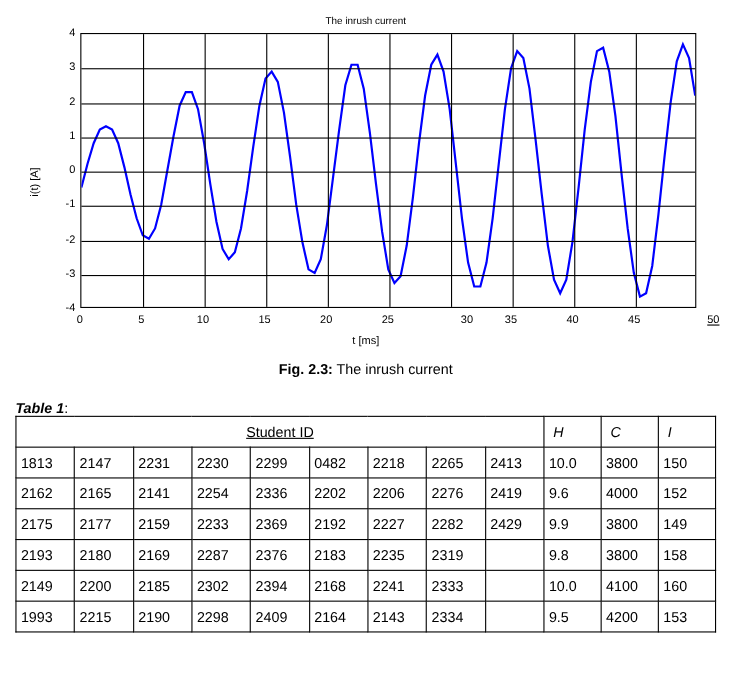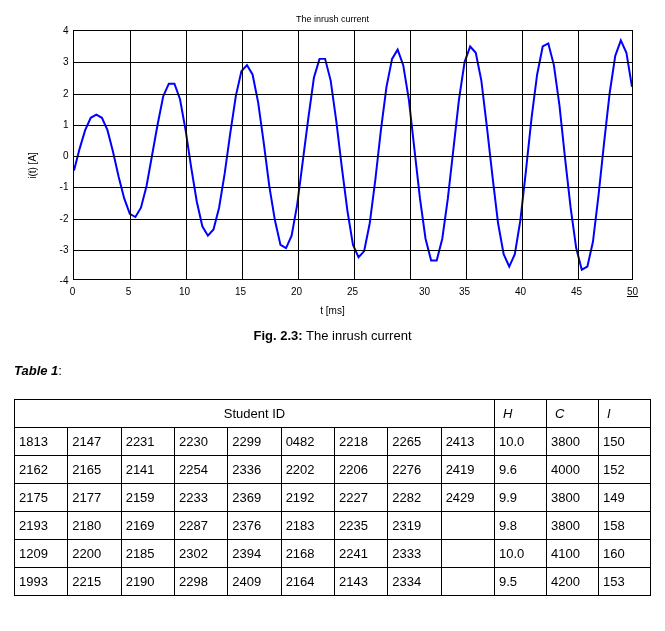--- a/index.html
+++ b/index.html
@@ -82,21 +82,21 @@
     height: 100%;
   }
   .fig-caption {
     text-align: center;
     font-size: 13px;
     margin: 8px 0 20px 0;
   }
   .fig-caption .fig-label { font-weight: bold; }
   .table-title {
     font-size: 13px;
-    margin: 12px 0 21px 4px;
+    margin: 12px 0 0 4px;
   }
   .table-title .tlabel { font-style: italic; font-weight: bold; }
   table {
     border-collapse: collapse;
     width: calc(100% - 8px);
     margin: 0 4px;
     table-layout: fixed;
   }
   th, td {
     border: 1px solid #000;
@@ -105,21 +105,21 @@
     text-align: left;
     vertical-align: middle;
     background: #fff;
     overflow: hidden;
   }
   th {
     font-weight: normal;
     text-align: center;
   }
   th.hcol { font-style: italic; text-align: left; padding-left: 8px;}
-  th.sid { text-align: center; }
+  th.sid { text-align: center; text-decoration: underline; }
   .hci-cols { width: 52px; }
 </style>
 </head>
 <body>
 
 <div class="chart-container">
   <div class="chart-title">The inrush current</div>
   <div class="y-label-wrap">
     <div class="y-label">i(t) [A]</div>
   </div>
@@ -148,21 +148,21 @@
 <div class="tick-x" style="left: 60px;">0</div>
     <div class="tick-x" style="left: 116px;">5</div>
     <div class="tick-x" style="left: 172px; text-align: right;">10</div>
     <div class="tick-x" style="left: 228px;">15</div>
     <div class="tick-x" style="left: 284px;">20</div>
     <div class="tick-x" style="left: 340px;">25</div>
     <div class="tick-x" style="left: 412px;">30</div>
     <div class="tick-x" style="left: 452px;">35</div>
     <div class="tick-x" style="left: 508px;">40</div>
     <div class="tick-x" style="left: 564px;">45</div>
-    <div class="tick-x" style="left: 620px; text-decoration: underline;">50</div>
+    <div class="tick-x" style="left: 636px; text-decoration: underline;">50</div>
     <div class="tick-y" style="top: 270px;">-4</div>
     <div class="tick-y" style="top: 238.75px;">-3</div>
     <div class="tick-y" style="top: 207.5px;">-2</div>
     <div class="tick-y" style="top: 176.25px;">-1</div>
     <div class="tick-y" style="top: 145px;">0</div>
     <div class="tick-y" style="top: 113.75px;">1</div>
     <div class="tick-y" style="top: 82.5px;">2</div>
     <div class="tick-y" style="top: 51.25px;">3</div>
     <div class="tick-y" style="top: 20px;">4</div>
   </div>
@@ -242,21 +242,21 @@
         <td>2376</td>
         <td>2183</td>
         <td>2235</td>
         <td>2319</td>
         <td></td>
         <td>9.8</td>
         <td>3800</td>
         <td>158</td>
       </tr>
       <tr>
-        <td>1209</td>
+        <td>2149</td>
         <td>2200</td>
         <td>2185</td>
         <td>2302</td>
         <td>2394</td>
         <td>2168</td>
         <td>2241</td>
         <td>2333</td>
         <td></td>
         <td>10.0</td>
         <td>4100</td>

